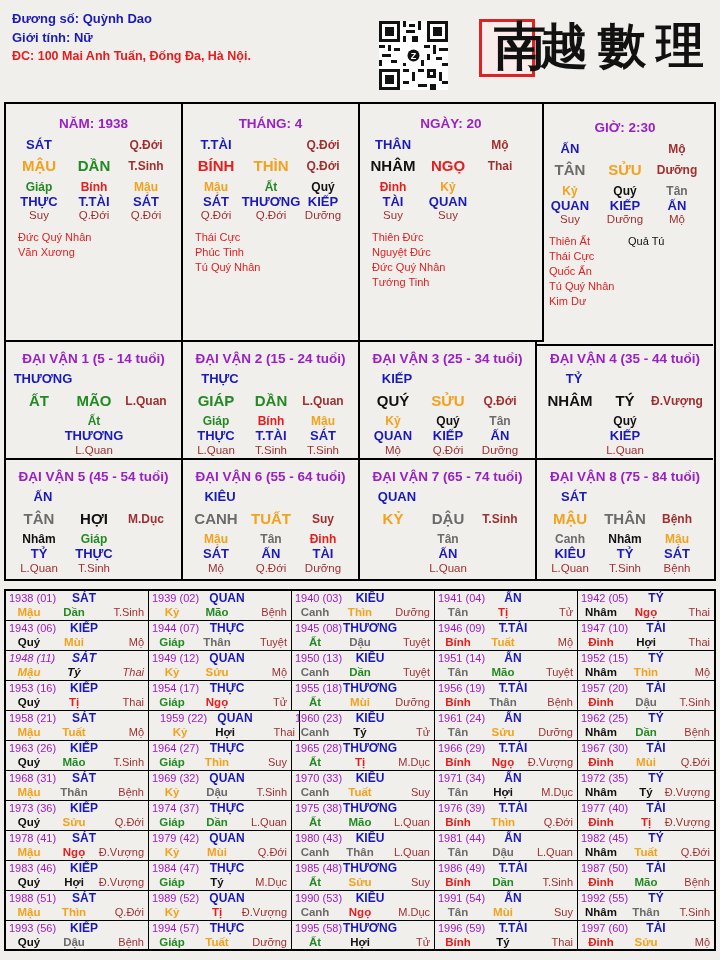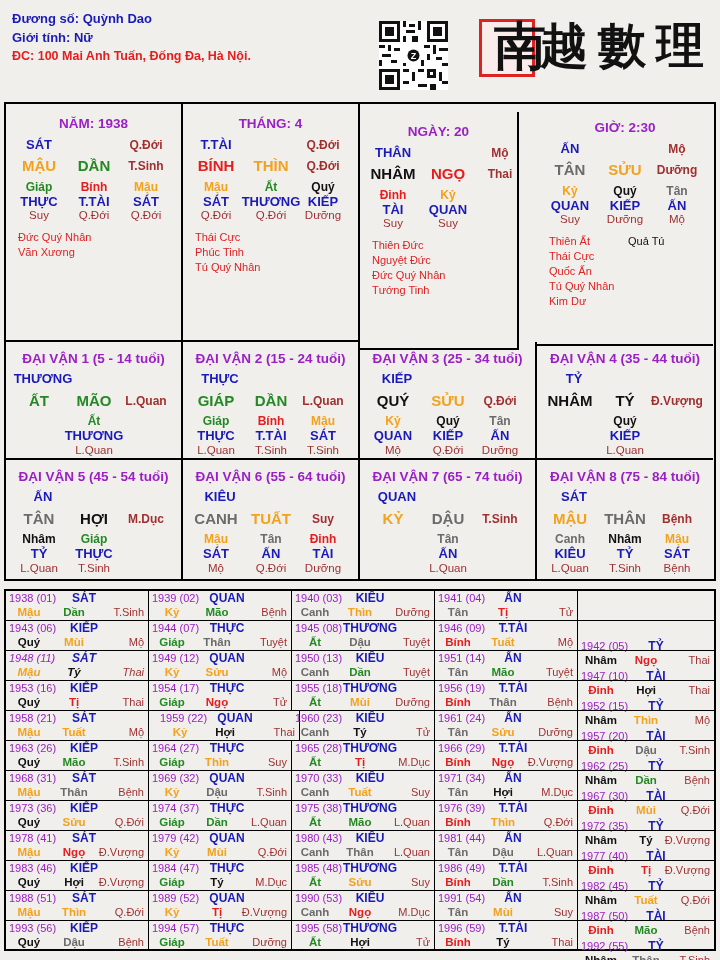--- a/index.html
+++ b/index.html
@@ -40,21 +40,21 @@
   .f-small { font-size: 11.5px; font-weight: normal; }
   .stars { position: absolute; font-size: 11px; line-height: 15px; color: #d22; }
   .star2 { position: absolute; font-size: 11px; color: #111; }
 
   
   .ytable { position: absolute; left: 4px; top: 589px; width: 712px; height: 362px;
             border: 2px solid #000; }
   .yrow { position: absolute; left: 0; width: 708px; height: 30px; border-bottom: 1px solid #000; }
   .yrow.last { border-bottom: none; }
   .ycell { position: absolute; top: 0; height: 29px; border-right: 1px solid #000; width: 143px; }
-  .ycell.last { border-right: none; margin-top: 48px; }
+  .ycell.last { border-right: none; }
   .ycell .yr { position: absolute; left: 3px; top: 1px; font-size: 11px; color: #9a1fc4; }
   .ycell .ygod { position: absolute; left: 78px; transform: translateX(-50%); top: 0px; font-size: 12px;
                  font-weight: bold; color: #1a1ab8; white-space: nowrap; }
   .ycell .ys { position: absolute; left: 3px; top: 15px; font-size: 11.5px; font-weight: bold; width: 40px; text-align: center;}
   .ycell .yb { position: absolute; left: 48px; top: 15px; font-size: 11.5px; font-weight: bold; width: 40px; text-align: center;}
   .ycell .yst { position: absolute; right: 4px; top: 15px; font-size: 11px; color: #9e3030; }
 </style>
 </head>
 <body>
 
@@ -153,21 +153,21 @@
       <div class="abs f-small c" style="left: 88px; top: 105px; color: rgb(158, 48, 48);">Q.Đới</div>
       <div class="abs f-hid c" style="left: 140px; top: 76px; color: rgb(17, 17, 17);">Quý</div>
       <div class="abs f-god c" style="left: 140px; top: 90px; color: rgb(26, 26, 184);">KIẾP</div>
       <div class="abs f-small c" style="left: 140px; top: 105px; color: rgb(158, 48, 48);">Dưỡng</div>
       <div class="stars" style="left: 12px; top: 126px;">
         <div>Thái Cực</div>
         <div>Phúc Tinh</div>
         <div>Tú Quý Nhân</div>
       </div>
     </div>
-    <div class="cell" style="left: 354px; top: 8px; width: 159px; height: 238px;">
+    <div class="cell" style="left: 354px; top: 0px; width: 184px; height: 238px;">
       <div class="title">NGÀY: 20</div>
       <div class="abs f-god c" style="left: 33px; top: 33px; color: rgb(26, 26, 184);">THÂN</div>
       <div class="abs f-stage c" style="left: 140px; top: 34px; color: rgb(158, 48, 48);">Mộ</div>
       <div class="abs f-stem c" style="left: 33px; top: 53px; color: rgb(17, 17, 17);">NHÂM</div>
       <div class="abs f-stem c" style="left: 88px; top: 53px; color: rgb(228, 30, 30);">NGỌ</div>
       <div class="abs f-stage c" style="left: 140px; top: 55px; color: rgb(158, 48, 48);">Thai</div>
       <div class="abs f-hid c" style="left: 33px; top: 76px; color: rgb(228, 30, 30);">Đinh</div>
       <div class="abs f-god c" style="left: 33px; top: 90px; color: rgb(26, 26, 184);">TÀI</div>
       <div class="abs f-small c" style="left: 33px; top: 105px; color: rgb(158, 48, 48);">Suy</div>
       <div class="abs f-hid c" style="left: 88px; top: 76px; color: rgb(242, 162, 28);">Kỷ</div>

